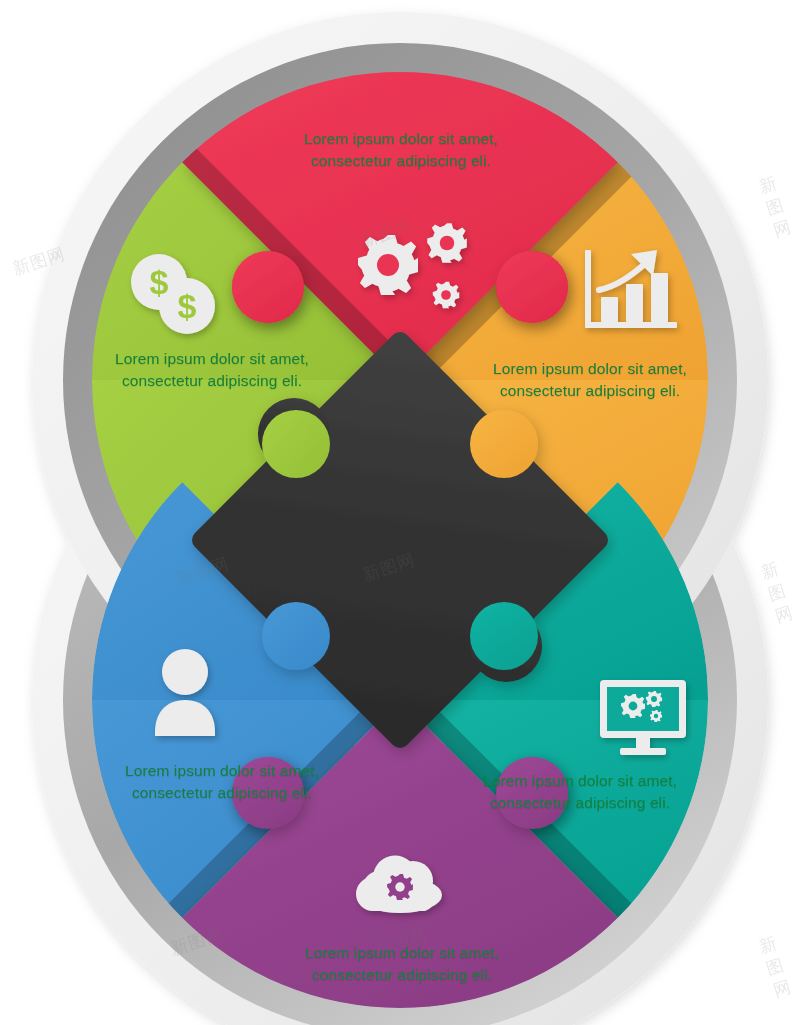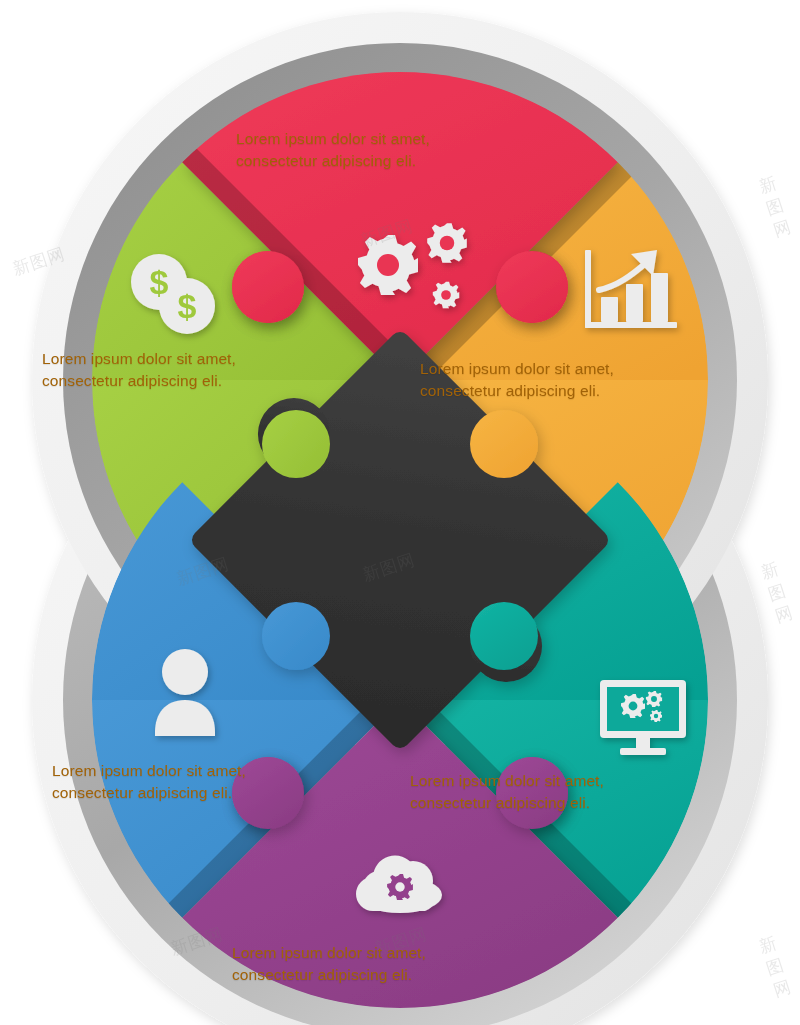--- a/index.html
+++ b/index.html
@@ -20,25 +20,25 @@
   }
   #stage svg.layer {
     position: absolute;
     top: 0;
     left: 0;
     width: 800px;
     height: 1025px;
   }
   .piece-label {
     position: absolute;
-    color: #a16207;
+    color: #15803d;
     font-family: "Liberation Sans", sans-serif;
     font-size: 15.5px;
     line-height: 1.45;
-    text-align: left;
+    text-align: center;
     white-space: pre-line;
     letter-spacing: 0.1px;
     text-shadow: 0 1px 1px rgba(0,0,0,0.10);
     pointer-events: none;
   }
   .wm {
     position: absolute;
     color: rgba(120,120,120,0.16);
     font-family: "Liberation Sans", sans-serif;
     font-size: 17px;

